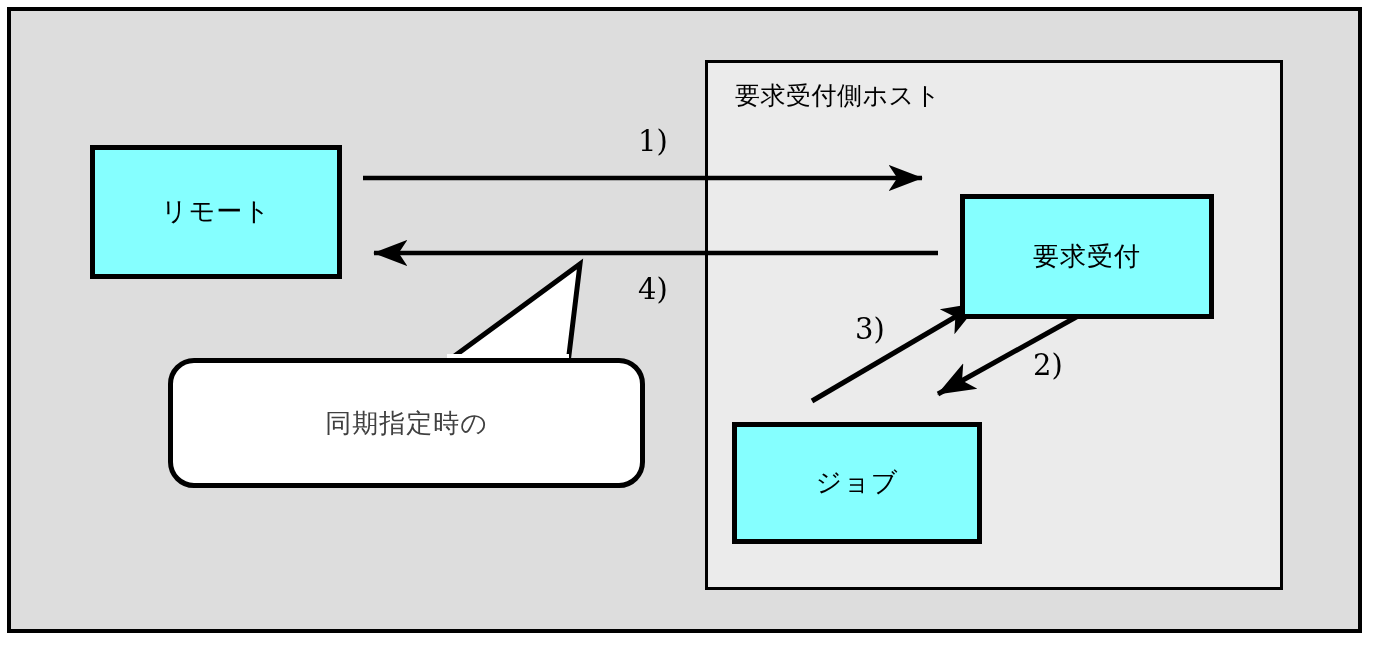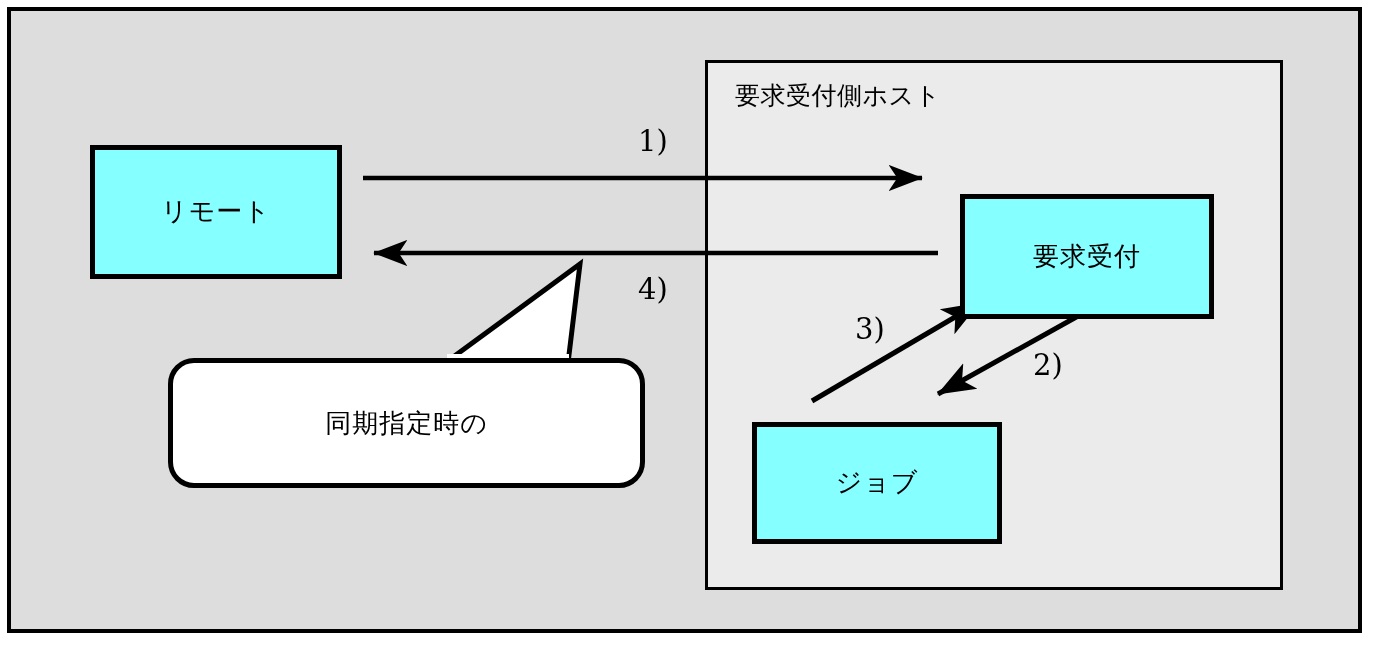--- a/index.html
+++ b/index.html
@@ -71,21 +71,21 @@
     height: 134px;
   }
   #box-request-accept {
     left: 960px;
     top: 148px;
     width: 254px;
     height: 125px;
     margin-top: 46px;
   }
   #box-job {
-    left: 752px;
+    left: 732px;
     top: 422px;
     width: 250px;
     height: 122px;
   }
 
   
   #arrows {
     position: absolute;
     left: 0;
     top: 0;
@@ -116,21 +116,21 @@
     height: 130px;
     box-sizing: border-box;
     border: 5px solid #000000;
     border-radius: 26px;
     background: #ffffff;
     display: flex;
     align-items: center;
     justify-content: center;
     text-align: center;
     font-size: 26px;
-    color: #000000;
+    color: #404040;
     line-height: 1.5;
     letter-spacing: 1px;
     z-index: 3;
   }
   #callout-tail {
     position: absolute;
     left: 400px;
     top: 250px;
     width: 260px;
     height: 130px;

